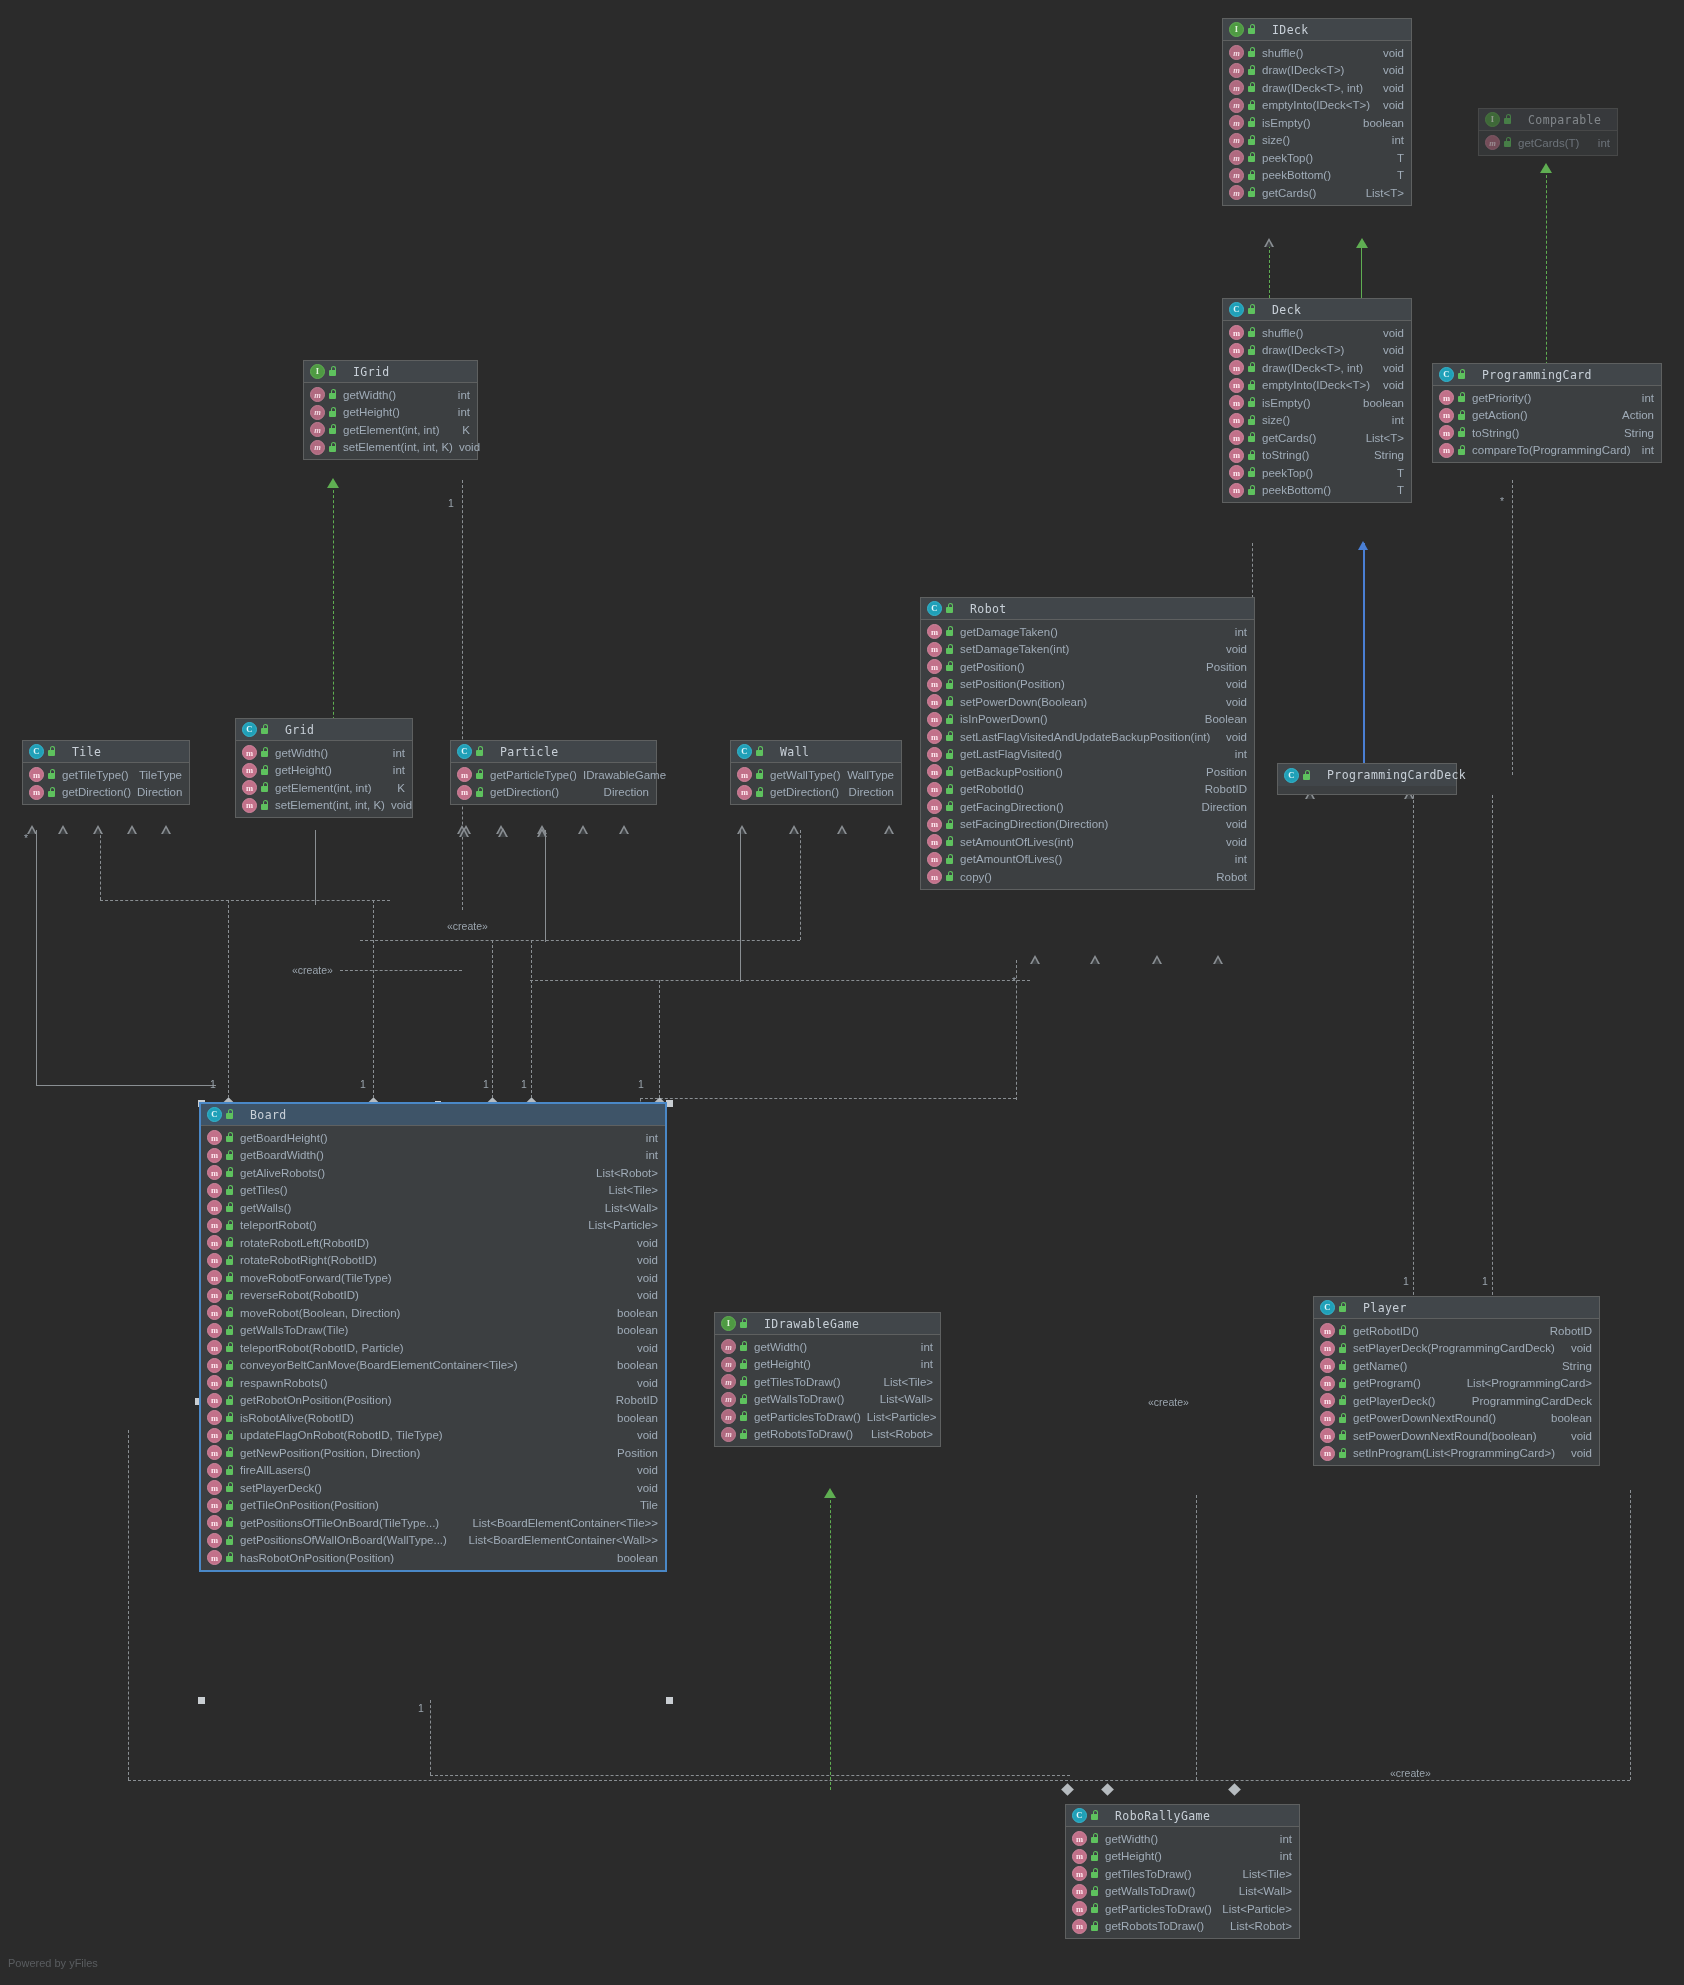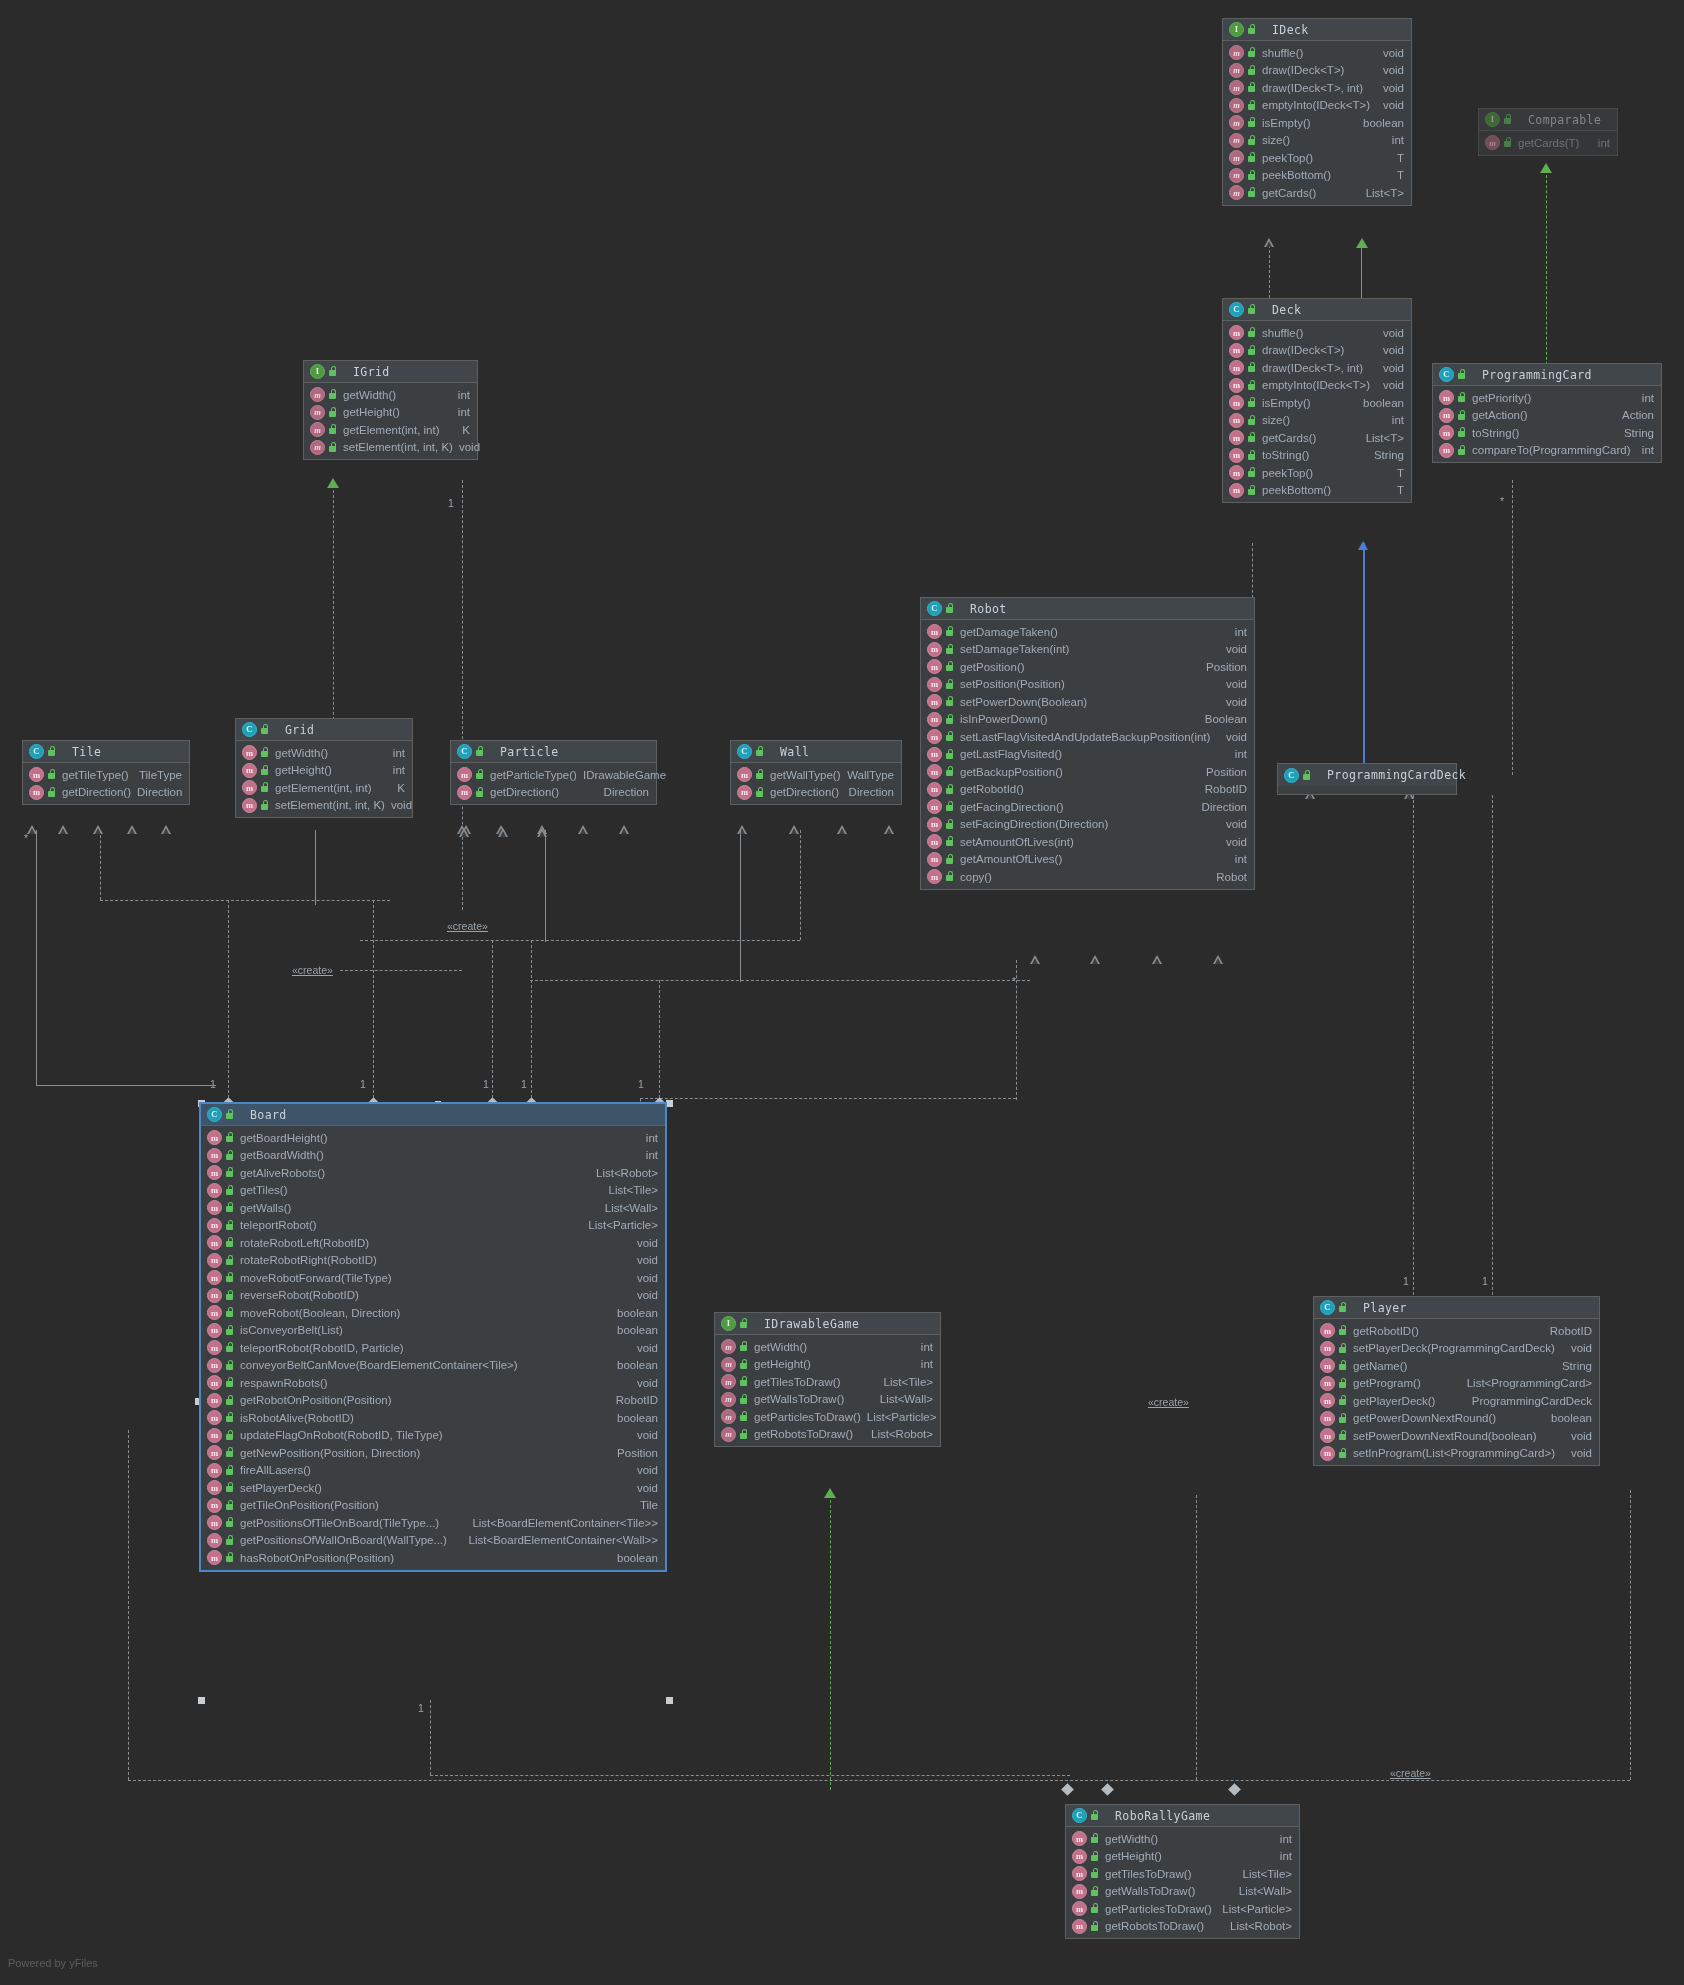--- a/index.html
+++ b/index.html
@@ -167,21 +167,20 @@
     font-size:10.5px;
     color:#9aa4ad;
     font-family:"Liberation Sans",sans-serif;
   }
   .stereo {
     position:absolute;
     font-size:10.5px;
     color:#9aa4ad;
     font-family:"Liberation Sans",sans-serif;
     white-space:nowrap;
-    text-decoration:underline;
   }
   .watermark {
     position:absolute;
     left:8px; bottom:16px;
     font-size:11px;
     color:#5a5d60;
     font-family:"Liberation Sans",sans-serif;
   }
   
   .handle {
@@ -899,21 +898,21 @@
       <div class="row">
           <span class="ico ico-method">m</span>
           <span class="lock"></span>
           <span class="mname">moveRobot(Boolean, Direction)</span>
           <span class="spacer"></span>
           <span class="rtype">boolean</span>
         </div>
       <div class="row">
           <span class="ico ico-method">m</span>
           <span class="lock"></span>
-          <span class="mname">isConveyorBelt(List)</span>
+          <span class="mname">getWallsToDraw(Tile)</span>
           <span class="spacer"></span>
           <span class="rtype">boolean</span>
         </div>
       <div class="row">
           <span class="ico ico-method">m</span>
           <span class="lock"></span>
           <span class="mname">teleportRobot(RobotID, Particle)</span>
           <span class="spacer"></span>
           <span class="rtype">void</span>
         </div>

